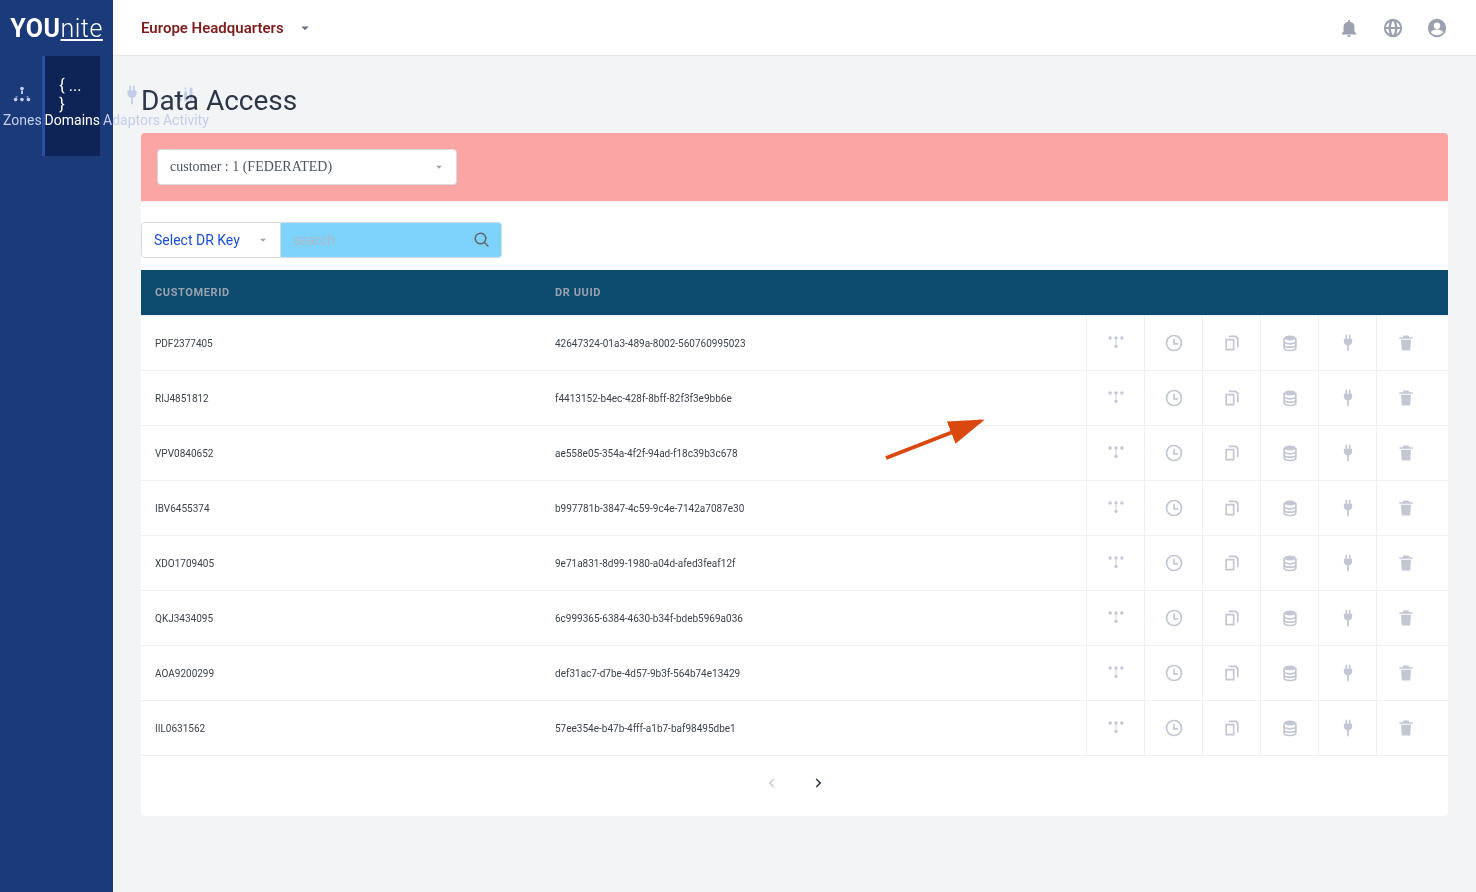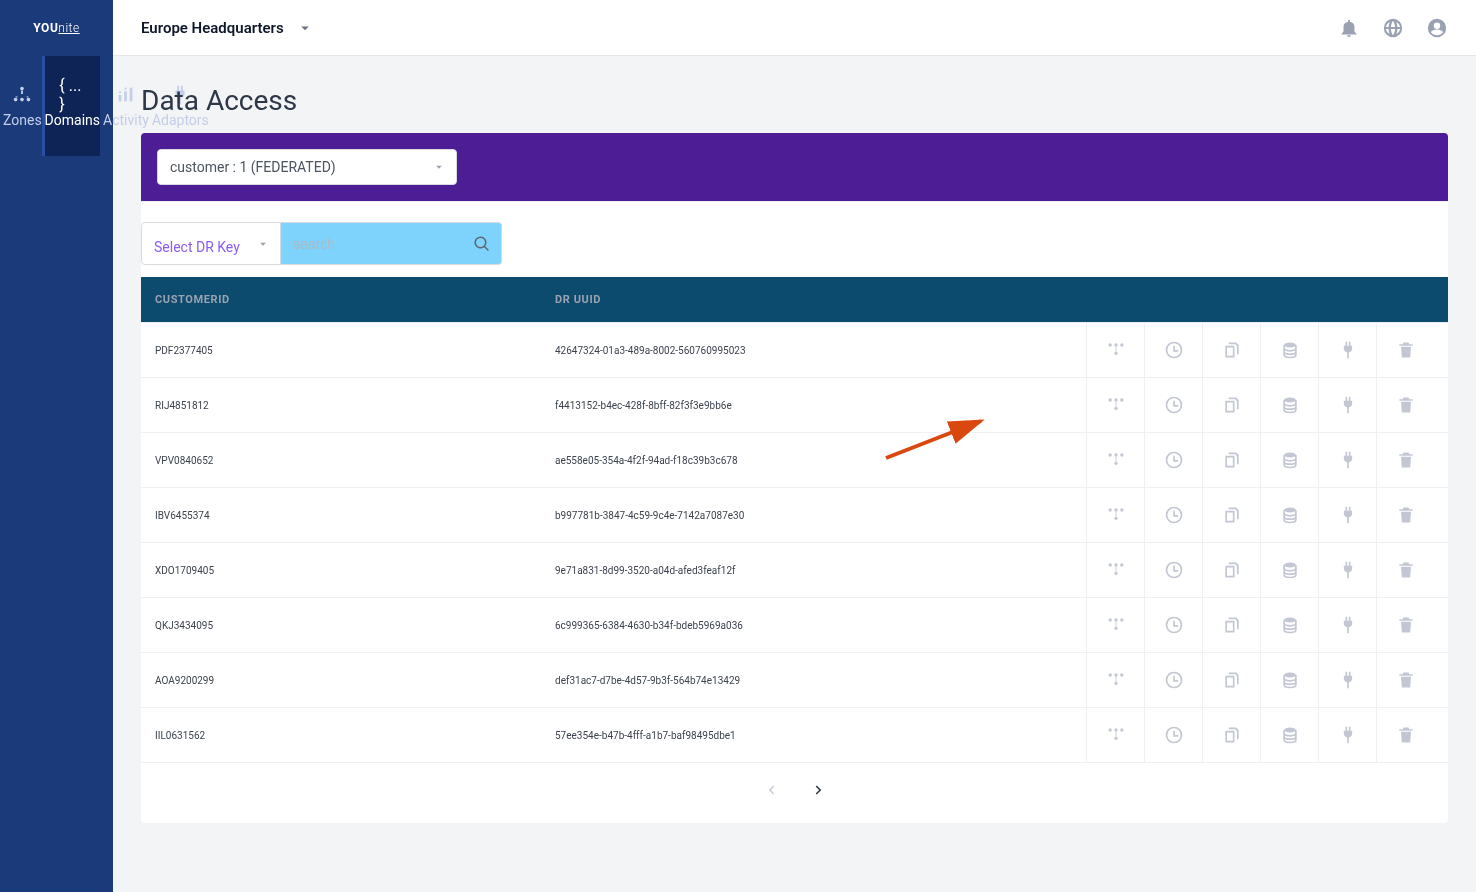--- a/index.html
+++ b/index.html
@@ -15,21 +15,21 @@
     display: flex;
     flex-direction: column;
   }
   .logo {
     height: 56px;
     display: flex;
     align-items: center;
     justify-content: center;
     color: #ffffff;
     font-weight: 700;
-    font-size: 12px;
+    font-size: 25px;
     letter-spacing: 0.5px;
   }
   .logo .thin { font-weight: 300; text-decoration: underline; }
   .nav { display: flex; flex-direction: row; }
   .nav-item {
     height: 100px;
     display: flex;
     flex-direction: column;
     align-items: center;
     justify-content: center;
@@ -58,41 +58,42 @@
     align-items: center;
     padding: 0 28px 0 28px;
     border-bottom: 1px solid #e5e7eb;
   }
   .zone-select {
     display: flex;
     align-items: center;
     gap: 12px;
     font-size: 15px;
     font-weight: 600;
-    color: #0f172a;
+    color: #7f1d1d;
     cursor: pointer;
   }
   .zone-select svg { width: 18px; height: 18px; fill: #6b7280; }
   .topbar-icons { margin-left: auto; display: flex; gap: 22px; }
   .topbar-icons .tb-icon { width: 22px; height: 22px; color: #9aa2b1; cursor: pointer; display:flex; align-items:center; justify-content:center;}
   .topbar-icons svg { width: 22px; height: 22px; fill: currentColor; }
 
   
   .content { flex: 1; overflow-y: auto; padding: 28px 28px 40px 28px; }
   .page-title { font-size: 28px; font-weight: 400; color: #2d3748; margin-bottom: 16px; }
 
   .panel {
     background: #ffffff; 
     border-radius: 4px;
   }
   .panel-filter {
-    background: #4c1d95;
+    background: #fca5a5;
     padding: 16px;
     border-radius: 4px 4px 0 0;
     border-bottom: 1px solid #eef0f3;
+    font-family: Liberation Serif, serif;
   }
   .panel-body { padding: 20px 0 20px 0; }
 
   .select-box {
     background: #ffffff;
     border: 1px solid #d7dbe0;
     border-radius: 4px;
     padding: 9px 36px 9px 12px;
     font-size: 14px;
     color: #4b5563;
@@ -105,23 +106,23 @@
   .select-box .chev, .dr-select .chev {
     position: absolute; right: 10px; top: 50%; transform: translateY(-50%);
     width: 14px; height: 14px; fill: #9ca3af;
   }
 
   .toolbar-row { display: flex; gap: 0; padding: 0 0 12px 0; margin-left:0;}
   .dr-select {
     background: #ffffff;
     border: 1px solid #d7dbe0;
     border-radius: 4px 0 0 4px;
-    padding: 16px 36px 9px 12px;
+    padding: 9px 36px 9px 12px;
     font-size: 14px;
-    color: #8b5cf6;
+    color: #1d4ed8;
     display: inline-flex;
     align-items: center;
     position: relative;
     cursor: pointer;
     min-width: 140px;
   }
   .search-wrap {
     position: relative;
     border: 1px solid #d7dbe0;
     border-left: none;
@@ -215,34 +216,34 @@
           <path d="M5 15v-2h14v2h-2v-2H7v2z" opacity=".6"></path>
         </svg>
       <span>Zones</span>
     </div>
     <div class="nav-item active">
       <span class="glyph">{ ... }</span>
       <span>Domains</span>
     </div>
     <div class="nav-item">
       <svg viewBox="0 0 24 24">
+          <path d="M9 2h2v5H9zM13 2h2v5h-2zM7 7h10v3a5 5 0 0 1-4 4.9V22h-2v-7.1A5 5 0 0 1 7 10z"></path>
+        </svg>
+      <span>Adaptors</span>
+    </div>
+    <div class="nav-item">
+      <svg viewBox="0 0 24 24">
           <rect x="4" y="12" width="3" height="7"></rect>
           <rect x="10" y="8" width="3" height="11"></rect>
           <rect x="16" y="4" width="3" height="15"></rect>
           <circle cx="5.5" cy="9" r="1.2"></circle>
           <circle cx="11.5" cy="5" r="1.2"></circle>
           <circle cx="17.5" cy="1.5" r="1.2" opacity="0"></circle>
         </svg>
       <span>Activity</span>
-    </div>
-    <div class="nav-item">
-      <svg viewBox="0 0 24 24">
-          <path d="M9 2h2v5H9zM13 2h2v5h-2zM7 7h10v3a5 5 0 0 1-4 4.9V22h-2v-7.1A5 5 0 0 1 7 10z"></path>
-        </svg>
-      <span>Adaptors</span>
     </div>
   </div>
 </div>
 
 <div class="main">
   <div class="topbar">
     <div class="zone-select">
       <span>Europe Headquarters</span>
       <svg viewBox="0 0 24 24">
           <path d="M7 10l5 5 5-5z"></path>
@@ -485,21 +486,21 @@
                       <div class="act-btn">
                         <svg viewBox="0 0 24 24">
                           <path d="M9 3h6l1 2h4v2H4V5h4zM6 8h12l-1 13H7z"></path>
                         </svg>
                       </div>
                     </div>
                   </td>
                 </tr>
                 <tr>
                   <td>XDO1709405</td>
-                  <td>9e71a831-8d99-3520-a04d-afed3feaf12f</td>
+                  <td>9e71a831-8d99-1980-a04d-afed3feaf12f</td>
                   <td>
                     <div class="actions-cell">
                       <div class="act-btn">
                         <svg viewBox="0 0 24 24">
                           <circle cx="5" cy="6" r="2"></circle>
                           <circle cx="12" cy="6" r="2"></circle>
                           <circle cx="19" cy="6" r="2"></circle>
                           <circle cx="12" cy="16" r="2"></circle>
                           <path d="M11 8h2v6h-2z" opacity=".5"></path>
                         </svg>

